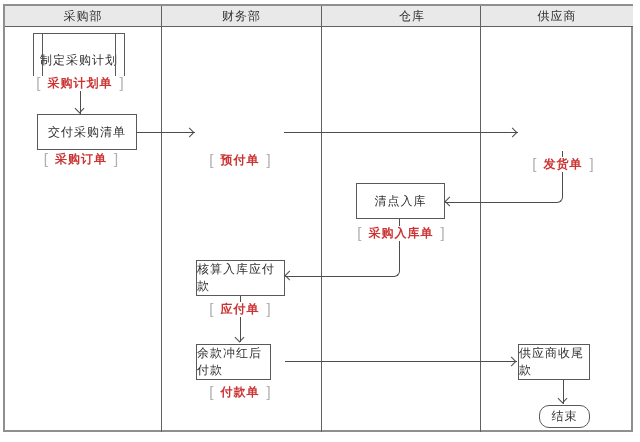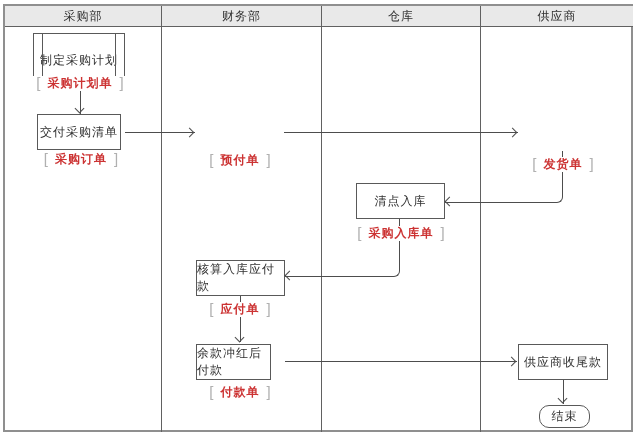--- a/index.html
+++ b/index.html
@@ -48,21 +48,21 @@
 </style>
 </head>
 <body>
 
 <div class="stage">
 
   <div class="frame"></div>
   <div class="header-strip"></div>
   <div class="header-cell" style="left:5px;width:156px">采购部</div>
   <div class="header-cell" style="left:162px;width:159px">财务部</div>
-  <div class="header-cell" style="left:322px;width:158px">仓库</div>
+  <div class="header-cell" style="left:333px;width:158px">仓库</div>
   <div class="header-cell" style="left:481px;width:152px">供应商</div>
   <div class="vdiv" style="left:161px"></div>
   <div class="vdiv" style="left:321px"></div>
   <div class="vdiv" style="left:480px"></div>
 
   <div class="line" style="left:80px;top:70px;width:1px;height:44px"></div>
   <div class="line" style="left:125px;top:132px;width:70px;height:1px"></div>
   <div class="line" style="left:284px;top:132px;width:234px;height:1px"></div>
   <div class="elbow" style="left:445px;top:151px;width:118px;height:52px"></div>
   <div class="elbow" style="left:285px;top:219px;width:115px;height:58px"></div>
@@ -77,33 +77,33 @@
   <div class="chv left" style="left:286px;top:272px"></div>
   <div class="chv down" style="left:236px;top:334px"></div>
   <div class="chv right" style="left:508px;top:358px"></div>
   <div class="chv down" style="left:559px;top:395px"></div>
 
   <div class="node" style="left:33px;top:33px;width:92px;height:54px">
     <i class="ppbar l"></i>
     <i class="ppbar r"></i>
     <span>制定采购计划</span>
   </div>
-  <div class="node" style="left:37px;top:114px;width:84px;height:36px">
+  <div class="node" style="left:37px;top:114px;width:100px;height:36px">
     <span>交付采购清单</span>
   </div>
   <div class="node" style="left:356px;top:183px;width:89px;height:36px">
     <span>清点入库</span>
   </div>
   <div class="node" style="left:196px;top:260px;width:89px;height:36px">
     <span>核算入库应付款</span>
   </div>
   <div class="node" style="left:196px;top:344px;width:75px;height:36px">
     <span>余款冲红后付款</span>
   </div>
-  <div class="node" style="left:518px;top:344px;width:90px;height:36px">
+  <div class="node" style="left:518px;top:344px;width:72px;height:36px">
     <span>供应商收尾款</span>
   </div>
   <div class="node terminator" style="left:539px;top:405px;width:51px;height:23px">
     <span>结束</span>
   </div>
 
   <div class="doclabel" style="left:80px;top:76px">
     <span class="bk">[</span>
       <span class="txt">采购计划单</span>
       <span class="bk">]</span>

